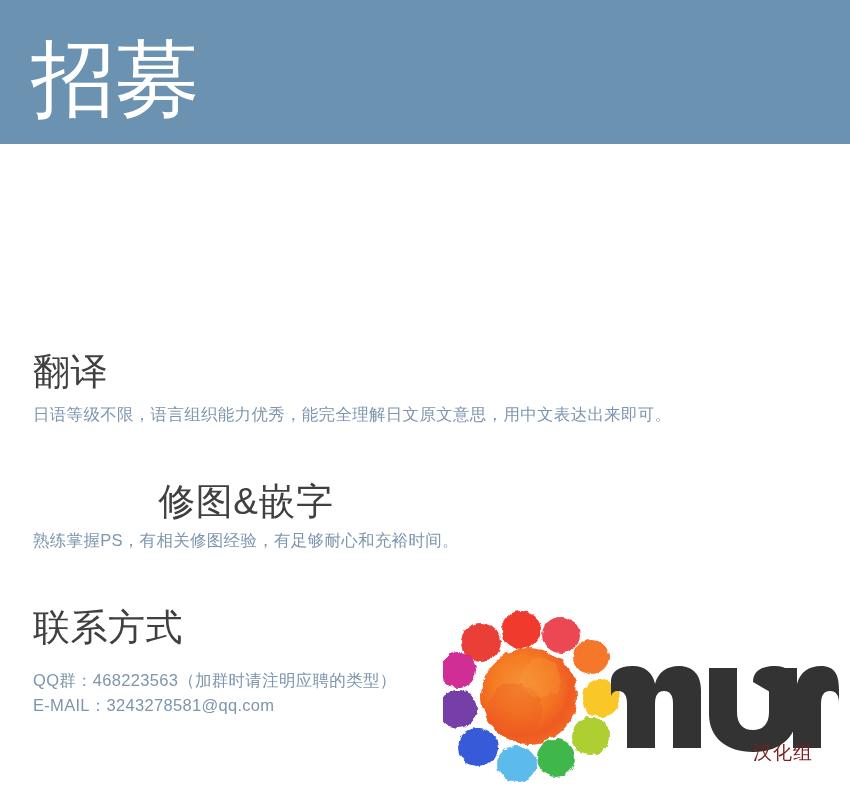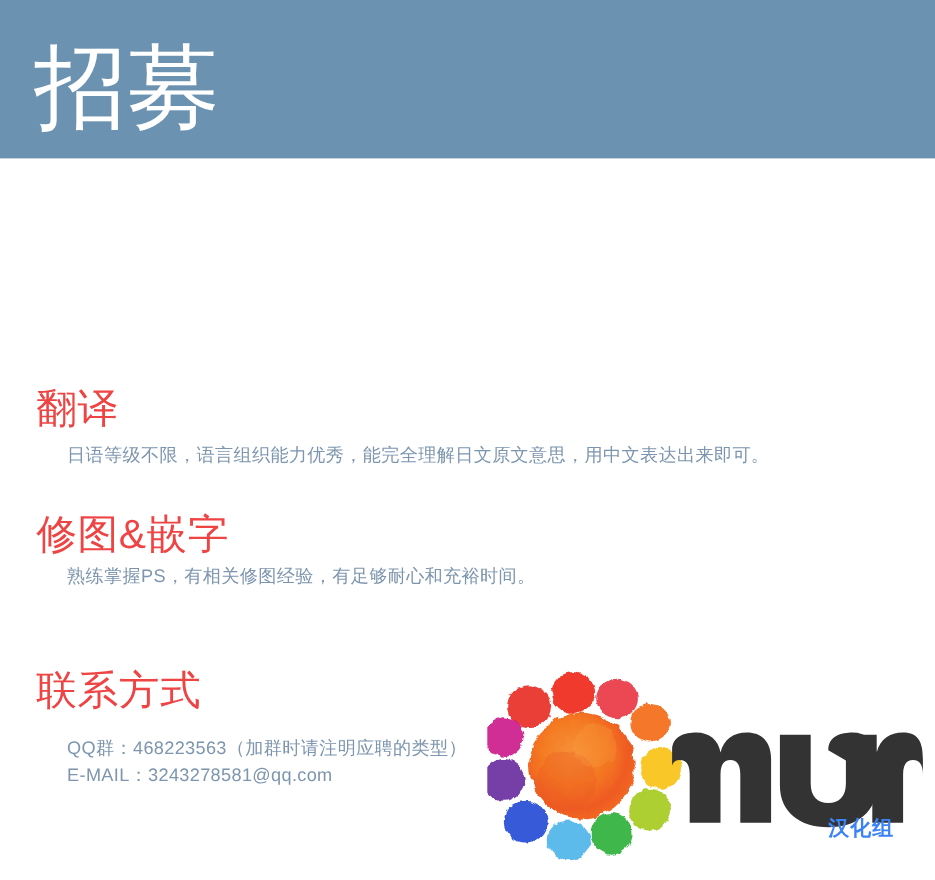--- a/index.html
+++ b/index.html
@@ -38,46 +38,45 @@
   .content {
     padding: 0 0 0 33px;
     position: relative;
   }
 
   .section {
     position: absolute;
     left: 33px;
   }
   .section-1 { top: 206px; }
-  .section-2 { top: 320px; }
+  .section-2 { top: 336px; text-align: center; }
   .section-3 { top: 462px; }
 
   .section-heading {
     font-size: 37px;
     line-height: 1.18;
-    color: #ef4444;
+    color: #404040;
     font-weight: 400;
     margin: 0 0 8px 0;
     white-space: nowrap;
     letter-spacing: 0.5px;
   }
   .section-2 .section-heading { margin-bottom: 4px; }
   .section-3 .section-heading { margin-bottom: 18px; }
 
   .section-body {
     font-size: 16.5px;
     line-height: 1.5;
     color: #7d95ae;
     white-space: nowrap;
     letter-spacing: 0.3px;
   }
   .section-body .line {
     display: block;
     margin-bottom: 1px;
-    margin-left: 28px;
   }
   .mono-ish {
     font-family: Liberation Sans, sans-serif;
   }
 
   
   .logo {
     position: absolute;
     left: 443px;
     top: 606px;
@@ -96,22 +95,22 @@
     left: 166px;
     top: 58px;
     width: 234px;
     height: 100px;
   }
   .logo-sub {
     position: absolute;
     left: 310px;
     top: 134px;
     font-size: 19px;
-    font-weight: bold;
-    color: #3b82f6;
+    font-weight: normal;
+    color: #7f1d1d;
     letter-spacing: 1px;
     white-space: nowrap;
   }
 </style>
 </head>
 <body>
 
 <div class="header-band">
   <div class="header-title">招募</div>
 </div>

